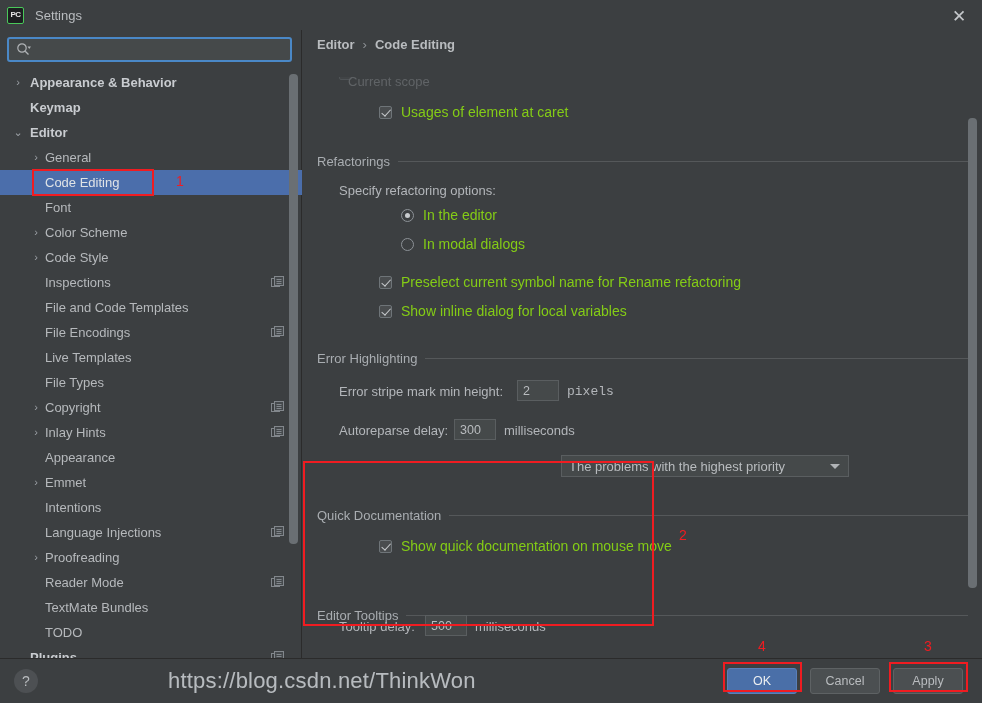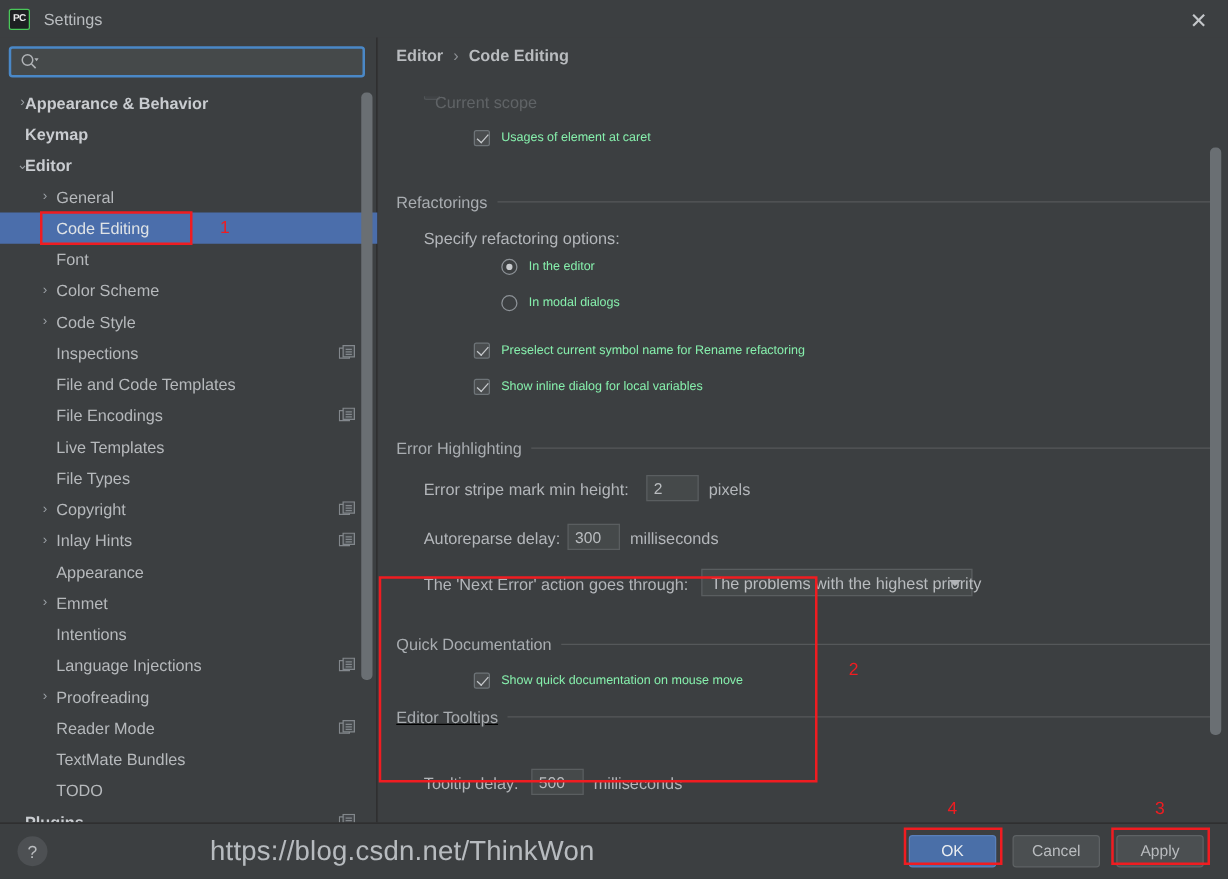--- a/index.html
+++ b/index.html
@@ -100,21 +100,21 @@
     color: #9ba0a5; font-size: 11px; line-height: 1;
   }
   .tree-row .label { white-space: nowrap; }
   .tree-row.bold .label { font-weight: bold; color: #c9ccd0; }
   .tree-row .scope-icon {
     position: absolute; right: 18px;
     width: 13px; height: 13px;
     opacity: 0.75;
   }
   .depth0 .arrow { left: 12px; }
-  .depth0 .label { padding-left: 20px; }
+  .depth0 .label { padding-left: 30px; }
   .depth1 .arrow { left: 30px; }
   .depth1 .label { padding-left: 45px; }
 
   #tree-scrollbar-track {
     position: absolute; right: 4px; top: 0;
     width: 9px; height: 588px;
     background: transparent;
   }
   #tree-scrollbar-thumb {
     position: absolute; right: 4px; top: 4px;
@@ -157,21 +157,21 @@
     background: #4a4d4f;
   }
   .clipped-row .lbl {
     margin-left: 9px; margin-top: -6px;
     font-size: 13px; color: #9a9ea2; white-space: nowrap;
   }
 
   .opt-row {
     position: absolute;
     display: flex; align-items: center;
-    font-size: 10px; color: #86efac;
+    font-size: 14px; color: #84cc16;
     white-space: nowrap;
     padding-left: 40px;
   }
   .checkbox {
     width: 13px; height: 13px;
     border: 1px solid #6e7478;
     border-radius: 2px;
     background: #4a4d4f;
     display: inline-flex; align-items: center; justify-content: center;
     flex: none;
@@ -531,43 +531,42 @@
         <span class="cb-label">Show inline dialog for local variables</span>
       </div>
 
       <div class="section" style="left:14px; top:291px; width:651px;">
         <span class="sec-title">Error Highlighting</span>
         <span class="sec-line"></span>
       </div>
 
       <div class="plain-label" style="left:36px; top:324px;">Error stripe mark min height:</div>
       <input class="field" style="position: absolute; left: 214px; top: 320px; width: 42px;" value="2">
-      <div class="plain-label" style="left:264px; top:324px;">pixels</div>
+      <div class="plain-label" style="left:264px; top:324px;font-family:Liberation Mono, monospace;">pixels</div>
 
       <div class="plain-label" style="left:36px; top:363px;">Autoreparse delay:</div>
       <input class="field" style="position: absolute; left: 151px; top: 359px; width: 42px;" value="300">
       <div class="plain-label" style="left:201px; top:363px;">milliseconds</div>
 
-      <div class="plain-label" style="left:36px; top:400px;">The 'Next Error' action goes through:</div>
-      <div class="combo" style="left:258px; top:395px; width:217px;">
+      <div class="combo" style="left:258px; top:395px; width:288px;">
         <span class="combo-text">The problems with the highest priority</span>
         <span class="combo-arrow"></span>
       </div>
 
       <div class="section" style="left:14px; top:448px; width:651px;">
         <span class="sec-title">Quick Documentation</span>
         <span class="sec-line"></span>
       </div>
 
       <div class="opt-row" style="left:36px; top:478px;justify-content:flex-end;">
         <span class="checkbox checked"></span>
         <span class="cb-label">Show quick documentation on mouse move</span>
       </div>
 
-      <div class="section" style="left:14px; top:506px; width:651px;text-decoration:underline;">
+      <div class="section" style="left:14px; top:548px; width:651px;">
         <span class="sec-title">Editor Tooltips</span>
         <span class="sec-line"></span>
       </div>
 
       <div class="plain-label" style="left:36px; top:559px;">Tooltip delay:</div>
       <input class="field" style="position: absolute; left: 122px; top: 555px; width: 42px;" value="500">
       <div class="plain-label" style="left:172px; top:559px;">milliseconds</div>
 
     </div>
 

